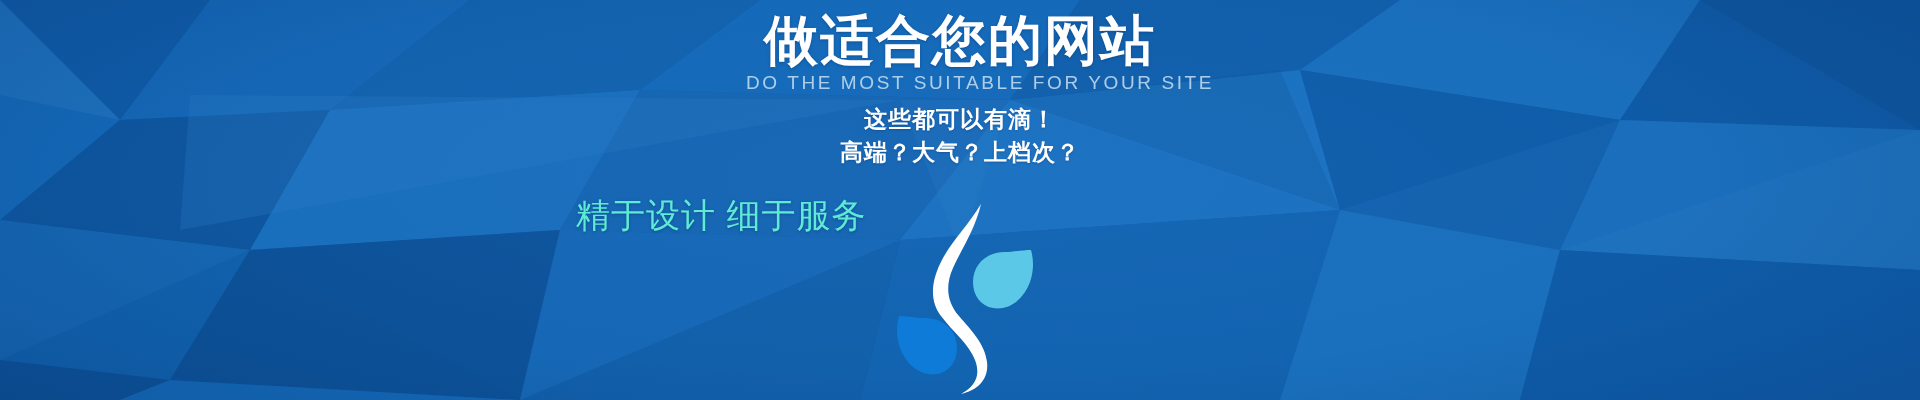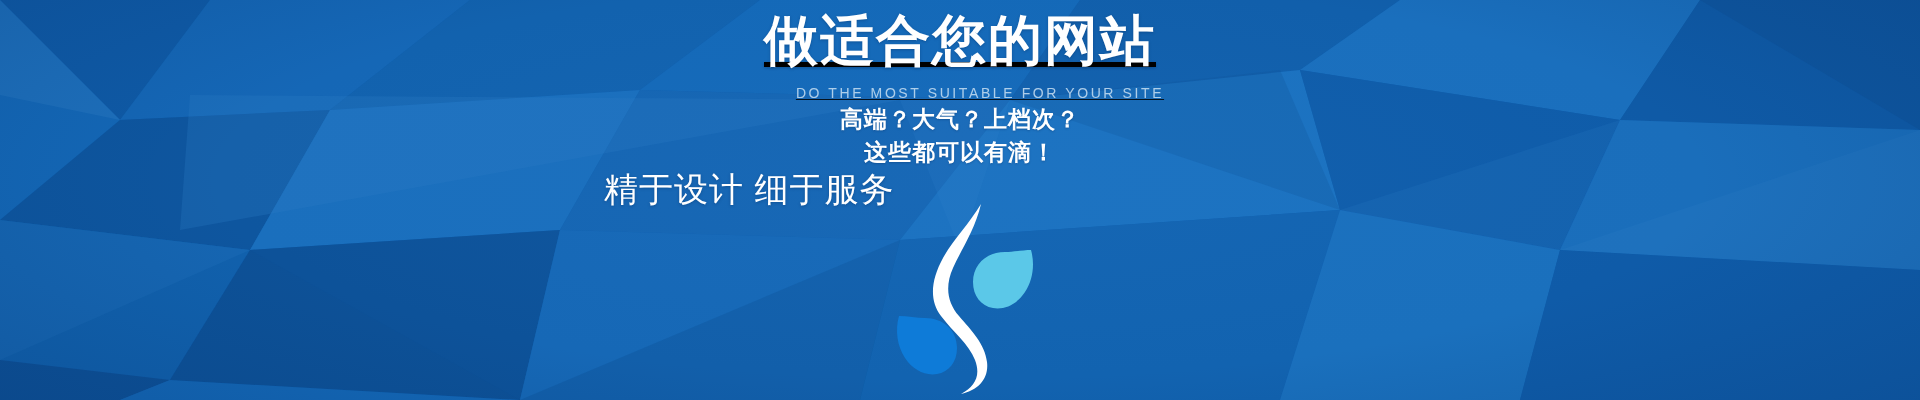--- a/index.html
+++ b/index.html
@@ -35,34 +35,33 @@
     position: absolute;
     inset: 0;
   }
 
   .title-block {
     position: absolute;
     left: 0;
     right: 0;
     top: 10px;
     text-align: center;
-    text-decoration: underline;
   }
   .main-title {
     font-size: 54px;
     line-height: 60px;
     font-weight: bold;
     color: #ffffff;
     letter-spacing: 2px;
     text-shadow: 0 1px 3px rgba(0,40,90,0.35);
     white-space: nowrap;
   }
   .sub-title-en {
-    margin-top: 12px;
-    font-size: 14px;
+    margin-top: 2px;
+    font-size: 19px;
     line-height: 22px;
     font-weight: normal;
     color: #cfe4f5;
     opacity: 0.82;
     letter-spacing: 2.6px;
     white-space: nowrap;
     padding-left: 40px;
   }
 
   .slogan-block {
@@ -77,29 +76,28 @@
     line-height: 33px;
     font-weight: bold;
     color: #ffffff;
     letter-spacing: 1px;
     white-space: nowrap;
     text-shadow: 0 1px 2px rgba(0,40,90,0.3);
   }
 
   .tagline {
     position: absolute;
-    top: 166px;
+    top: 192px;
     font-size: 34px;
     line-height: 46px;
-    color: #ffffff;
+    color: #5eead4;
     font-weight: normal;
     letter-spacing: 1px;
     white-space: nowrap;
     text-shadow: 0 1px 3px rgba(0,40,90,0.35);
-    margin-left: 28px;
   }
   .tagline-left  { left: 576px; }
   .tagline-right { left: 1058px; }
 
   .logo-mark {
     position: absolute;
     left: 895px;
     top: 196px;
     width: 140px;
     height: 204px;
@@ -155,22 +153,22 @@
   <div class="vignette"></div>
 
   <div class="content">
 
     <div class="title-block">
       <div class="main-title">做适合您的网站</div>
       <div class="sub-title-en">DO THE MOST SUITABLE FOR YOUR SITE</div>
     </div>
 
     <div class="slogan-block">
+      <div class="slogan-line">这些都可以有滴！</div>
       <div class="slogan-line">高端？大气？上档次？</div>
-      <div class="slogan-line">这些都可以有滴！</div>
     </div>
 
     <div class="tagline tagline-left">精于设计 细于服务</div>
 
 
     <div class="logo-mark">
       <svg viewBox="0 0 140 204" preserveAspectRatio="xMidYMid meet">
 
         <path d="M86 8
                  C 74 28, 58 44, 48 62

